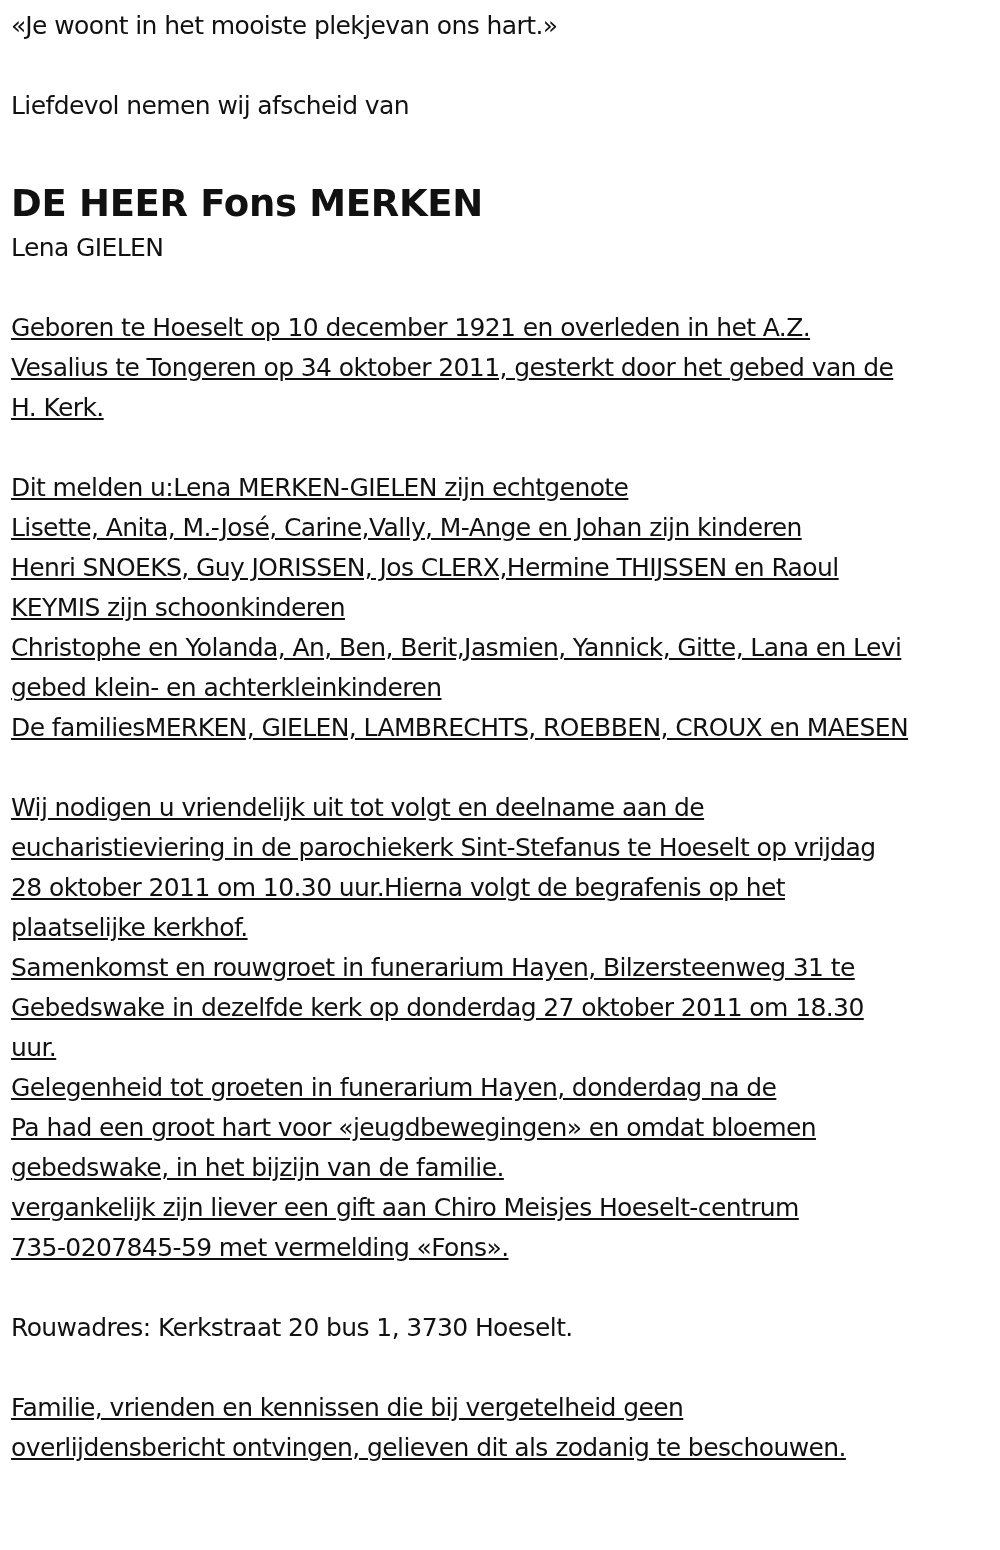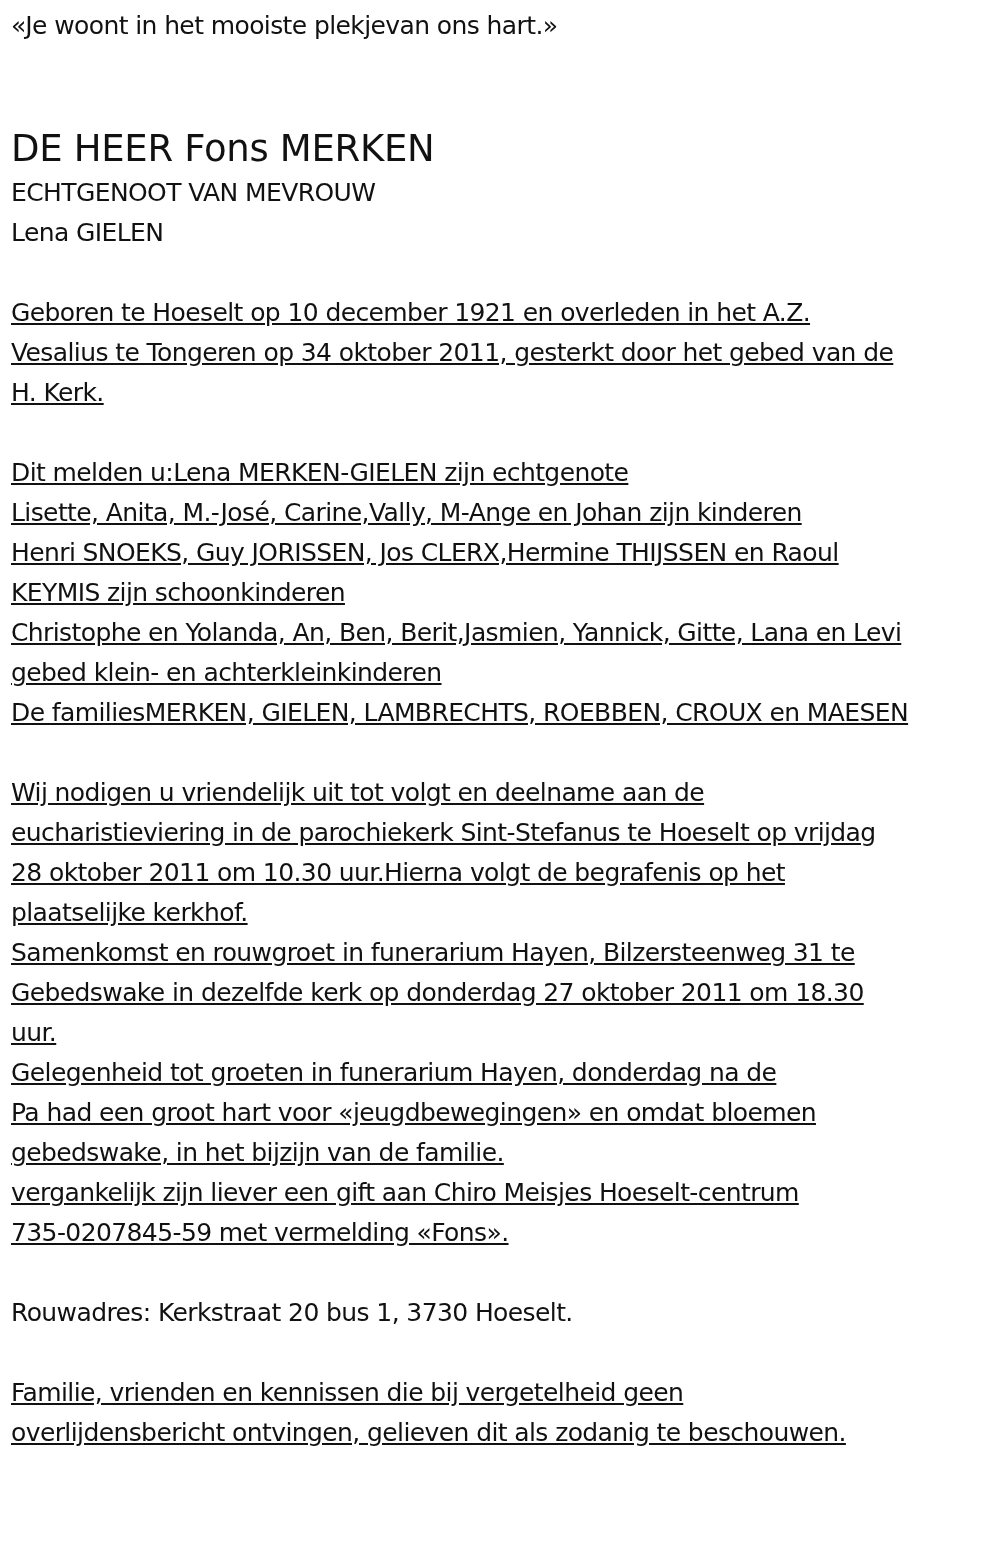--- a/index.html
+++ b/index.html
@@ -27,40 +27,40 @@
       height: 40px;
       white-space: nowrap;
       letter-spacing: -0.6px;
       word-spacing: 0px;
     }
     .blank {
       height: 40px;
     }
     .title {
       font-size: 37px;
-      font-weight: normal;
+      font-weight: bold;
       line-height: 48px;
       height: 48px;
       white-space: nowrap;
       letter-spacing: -0.3px;
-      margin-top: 3px;
+      margin-top: 18px;
     }
     .section { margin: 0; text-decoration: underline; }
   </style>
 </head>
 <body>
 
 <div class="page">
 
   <div class="line">«Je woont in het mooiste plekjevan ons hart.»</div>
   <div class="blank"></div>
+  <div class="line">Liefdevol nemen wij afscheid van</div>
   <div class="blank" style="height:36px"></div>
 
   <div class="title">DE HEER Fons MERKEN</div>
-  <div class="line">ECHTGENOOT VAN MEVROUW</div>
   <div class="line">Lena GIELEN</div>
   <div class="blank"></div>
 
   <div class="section">
     <div class="line">Geboren te Hoeselt op 10 december 1921 en overleden in het A.Z.</div>
     <div class="line">Vesalius te Tongeren op 34 oktober 2011, gesterkt door het gebed van de</div>
     <div class="line">H. Kerk.</div>
   </div>
   <div class="blank"></div>
 

